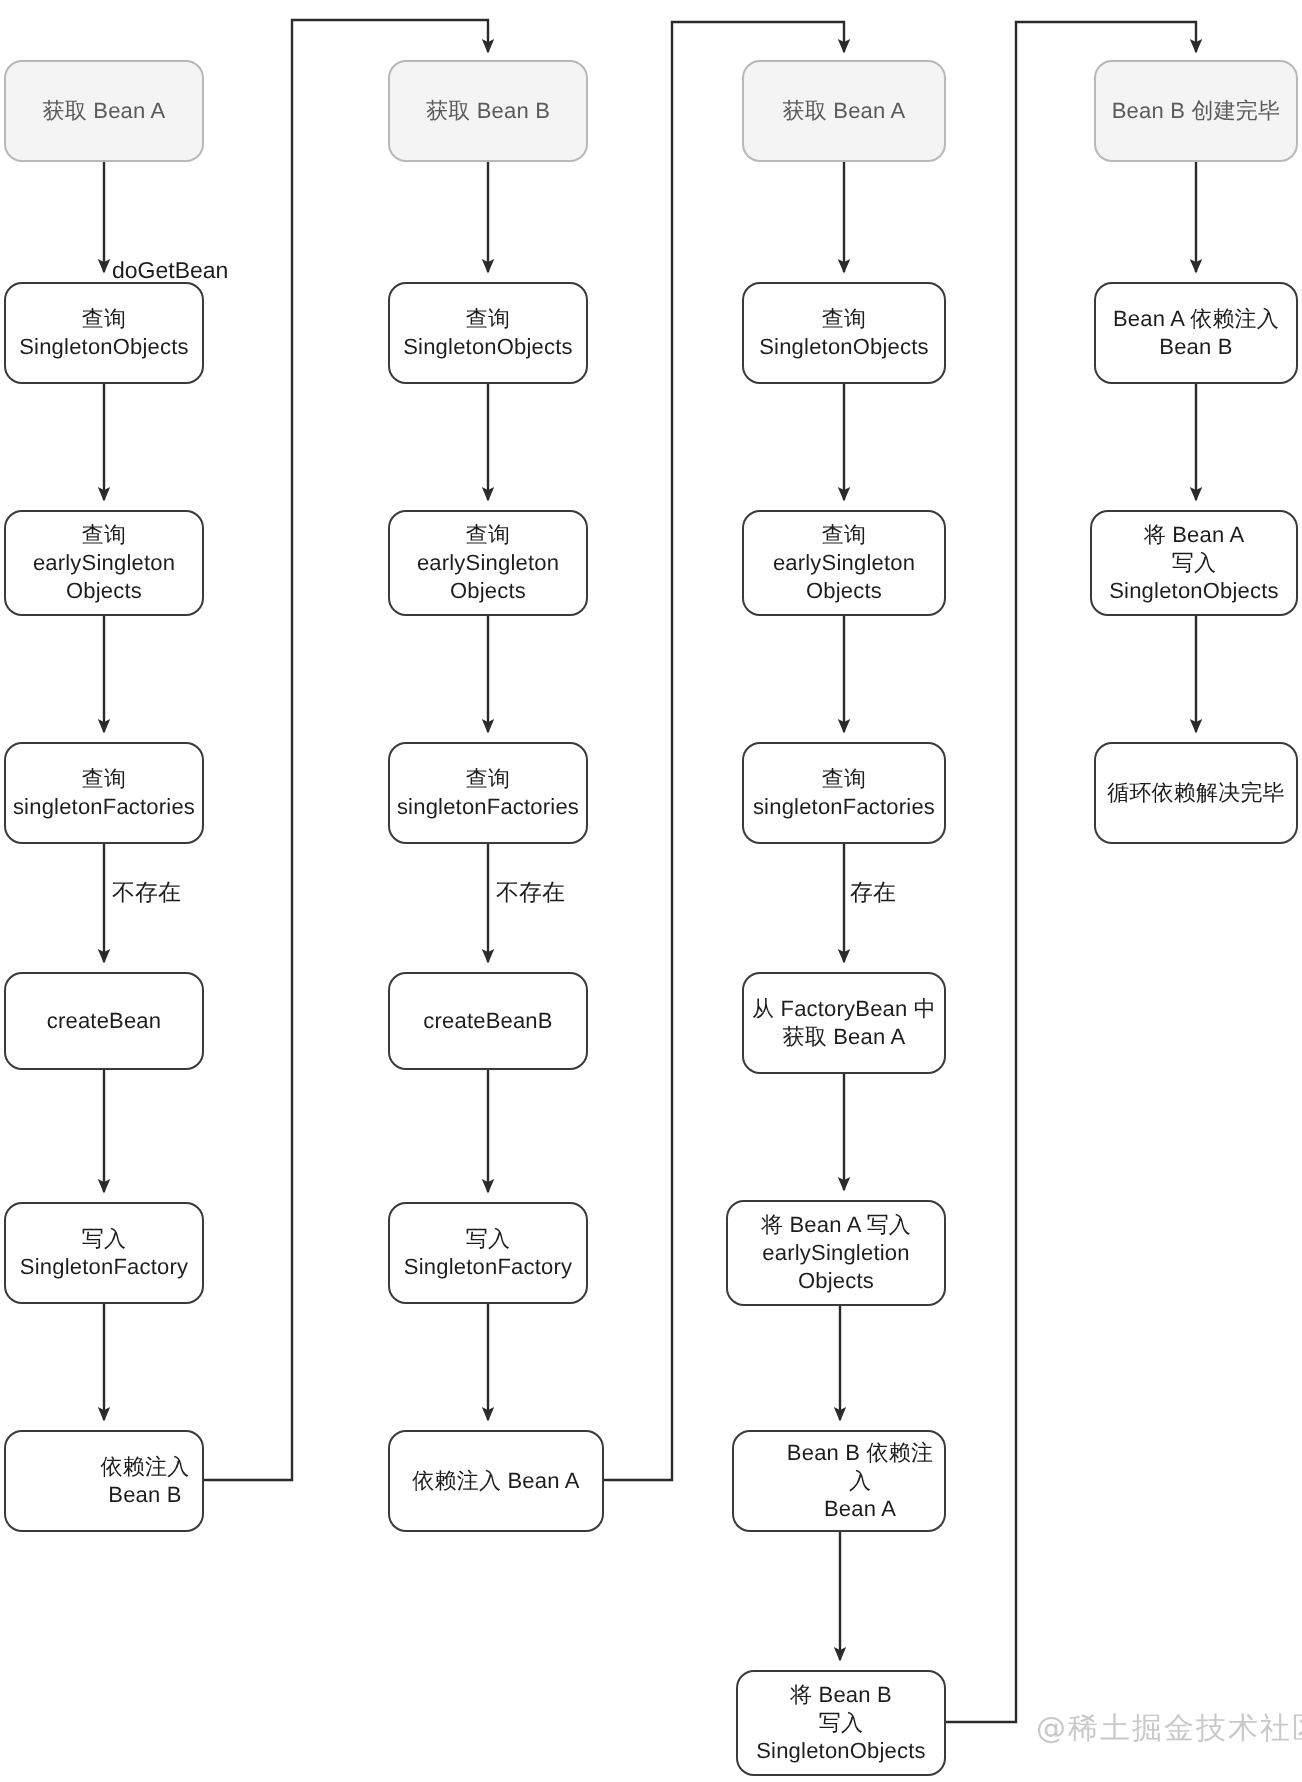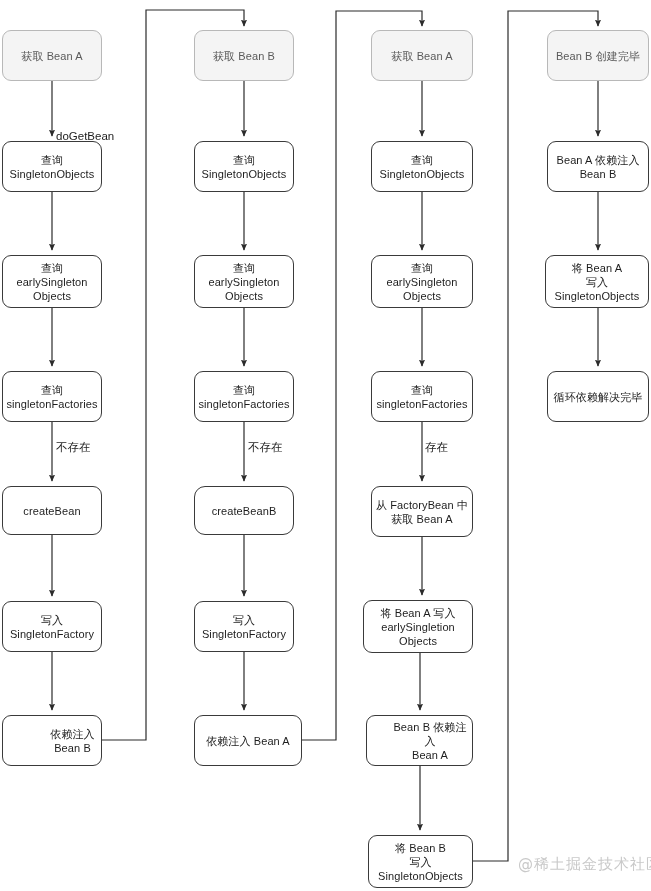--- a/index.html
+++ b/index.html
@@ -117,21 +117,21 @@
 SingletonFactory</span></div>
       <div class="node" style="left: 2px; top: 715px; width: 100px; height: 51px; padding-left: 44px;"><span>依赖注入 Bean B</span></div>
       <div class="node start" style="left: 194px; top: 30px; width: 100px; height: 51px;"><span>获取 Bean B</span></div>
       <div class="node" style="left: 194px; top: 141px; width: 100px; height: 51px;"><span>查询
 SingletonObjects</span></div>
       <div class="node" style="left: 194px; top: 255px; width: 100px; height: 53px;"><span>查询
 earlySingleton
 Objects</span></div>
       <div class="node" style="left: 194px; top: 371px; width: 100px; height: 51px;"><span>查询
 singletonFactories</span></div>
-      <div class="node" style="left: 194px; top: 486px; width: 100px; height: 49px; border-radius: 11px;"><span>createBeanB</span></div>
+      <div class="node" style="left: 194px; top: 486px; width: 100px; height: 49px;"><span>createBeanB</span></div>
       <div class="node" style="left: 194px; top: 601px; width: 100px; height: 51px;"><span>写入
 SingletonFactory</span></div>
       <div class="node" style="left: 194px; top: 715px; width: 108px; height: 51px;"><span>依赖注入 Bean A</span></div>
       <div class="node start" style="left: 371px; top: 30px; width: 102px; height: 51px;"><span>获取 Bean A</span></div>
       <div class="node" style="left: 371px; top: 141px; width: 102px; height: 51px;"><span>查询
 SingletonObjects</span></div>
       <div class="node" style="left: 371px; top: 255px; width: 102px; height: 53px;"><span>查询
 earlySingleton
 Objects</span></div>
       <div class="node" style="left: 371px; top: 371px; width: 102px; height: 51px;"><span>查询

